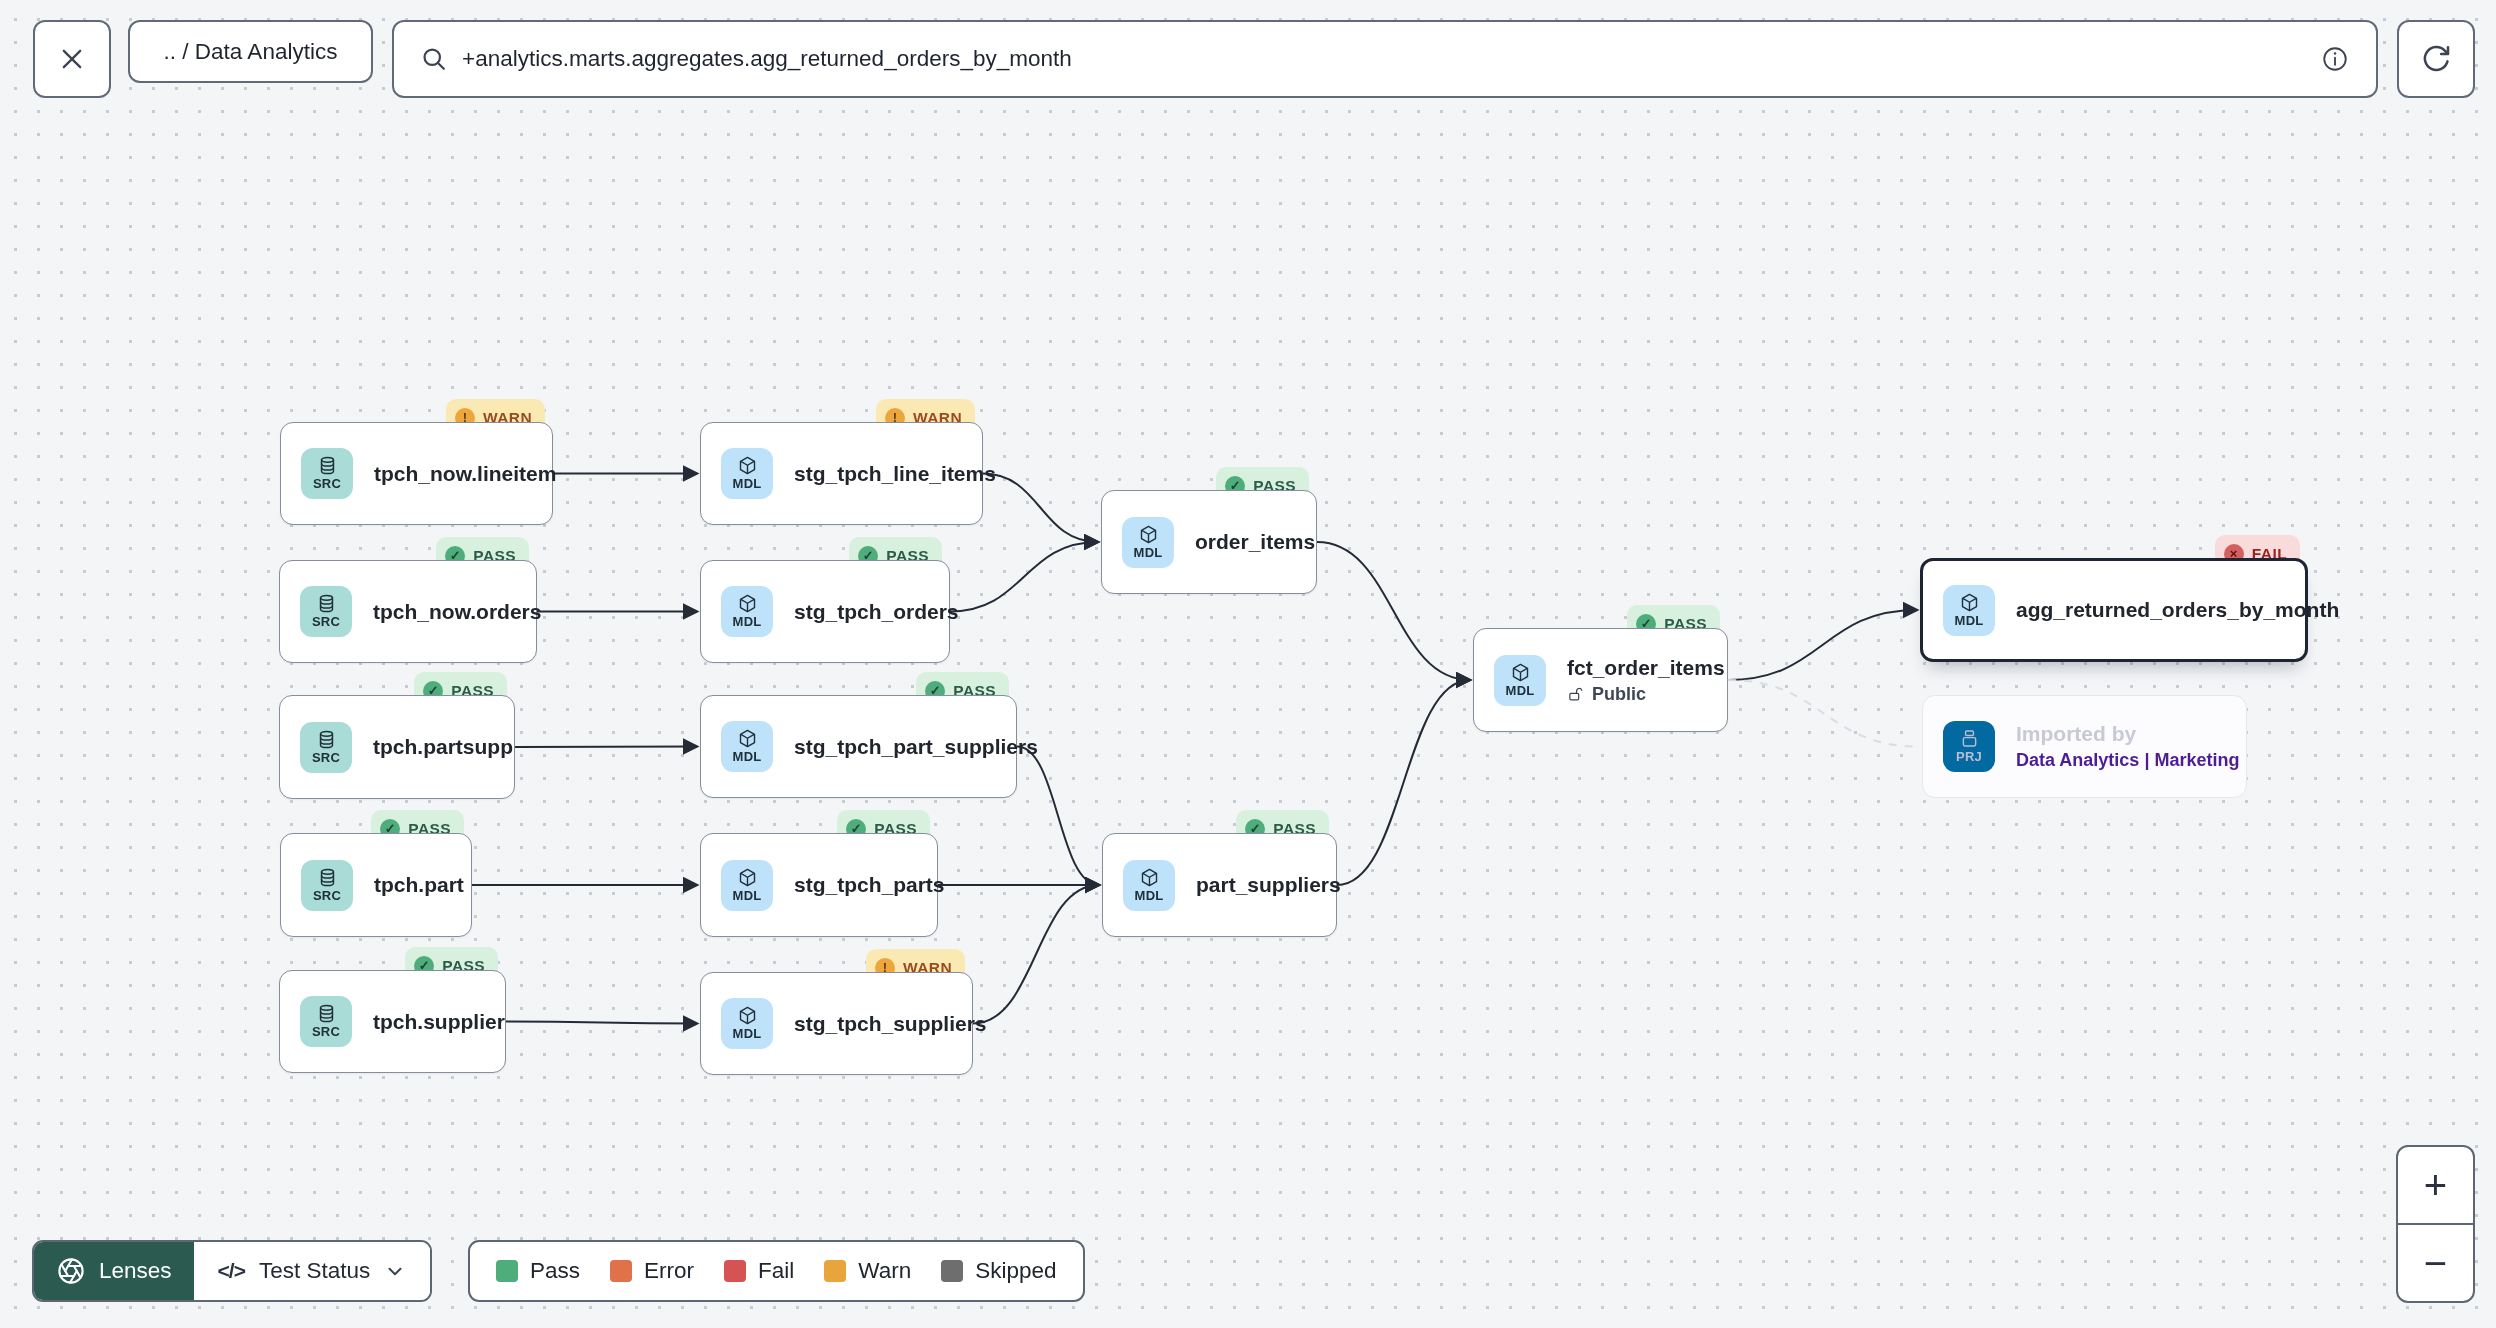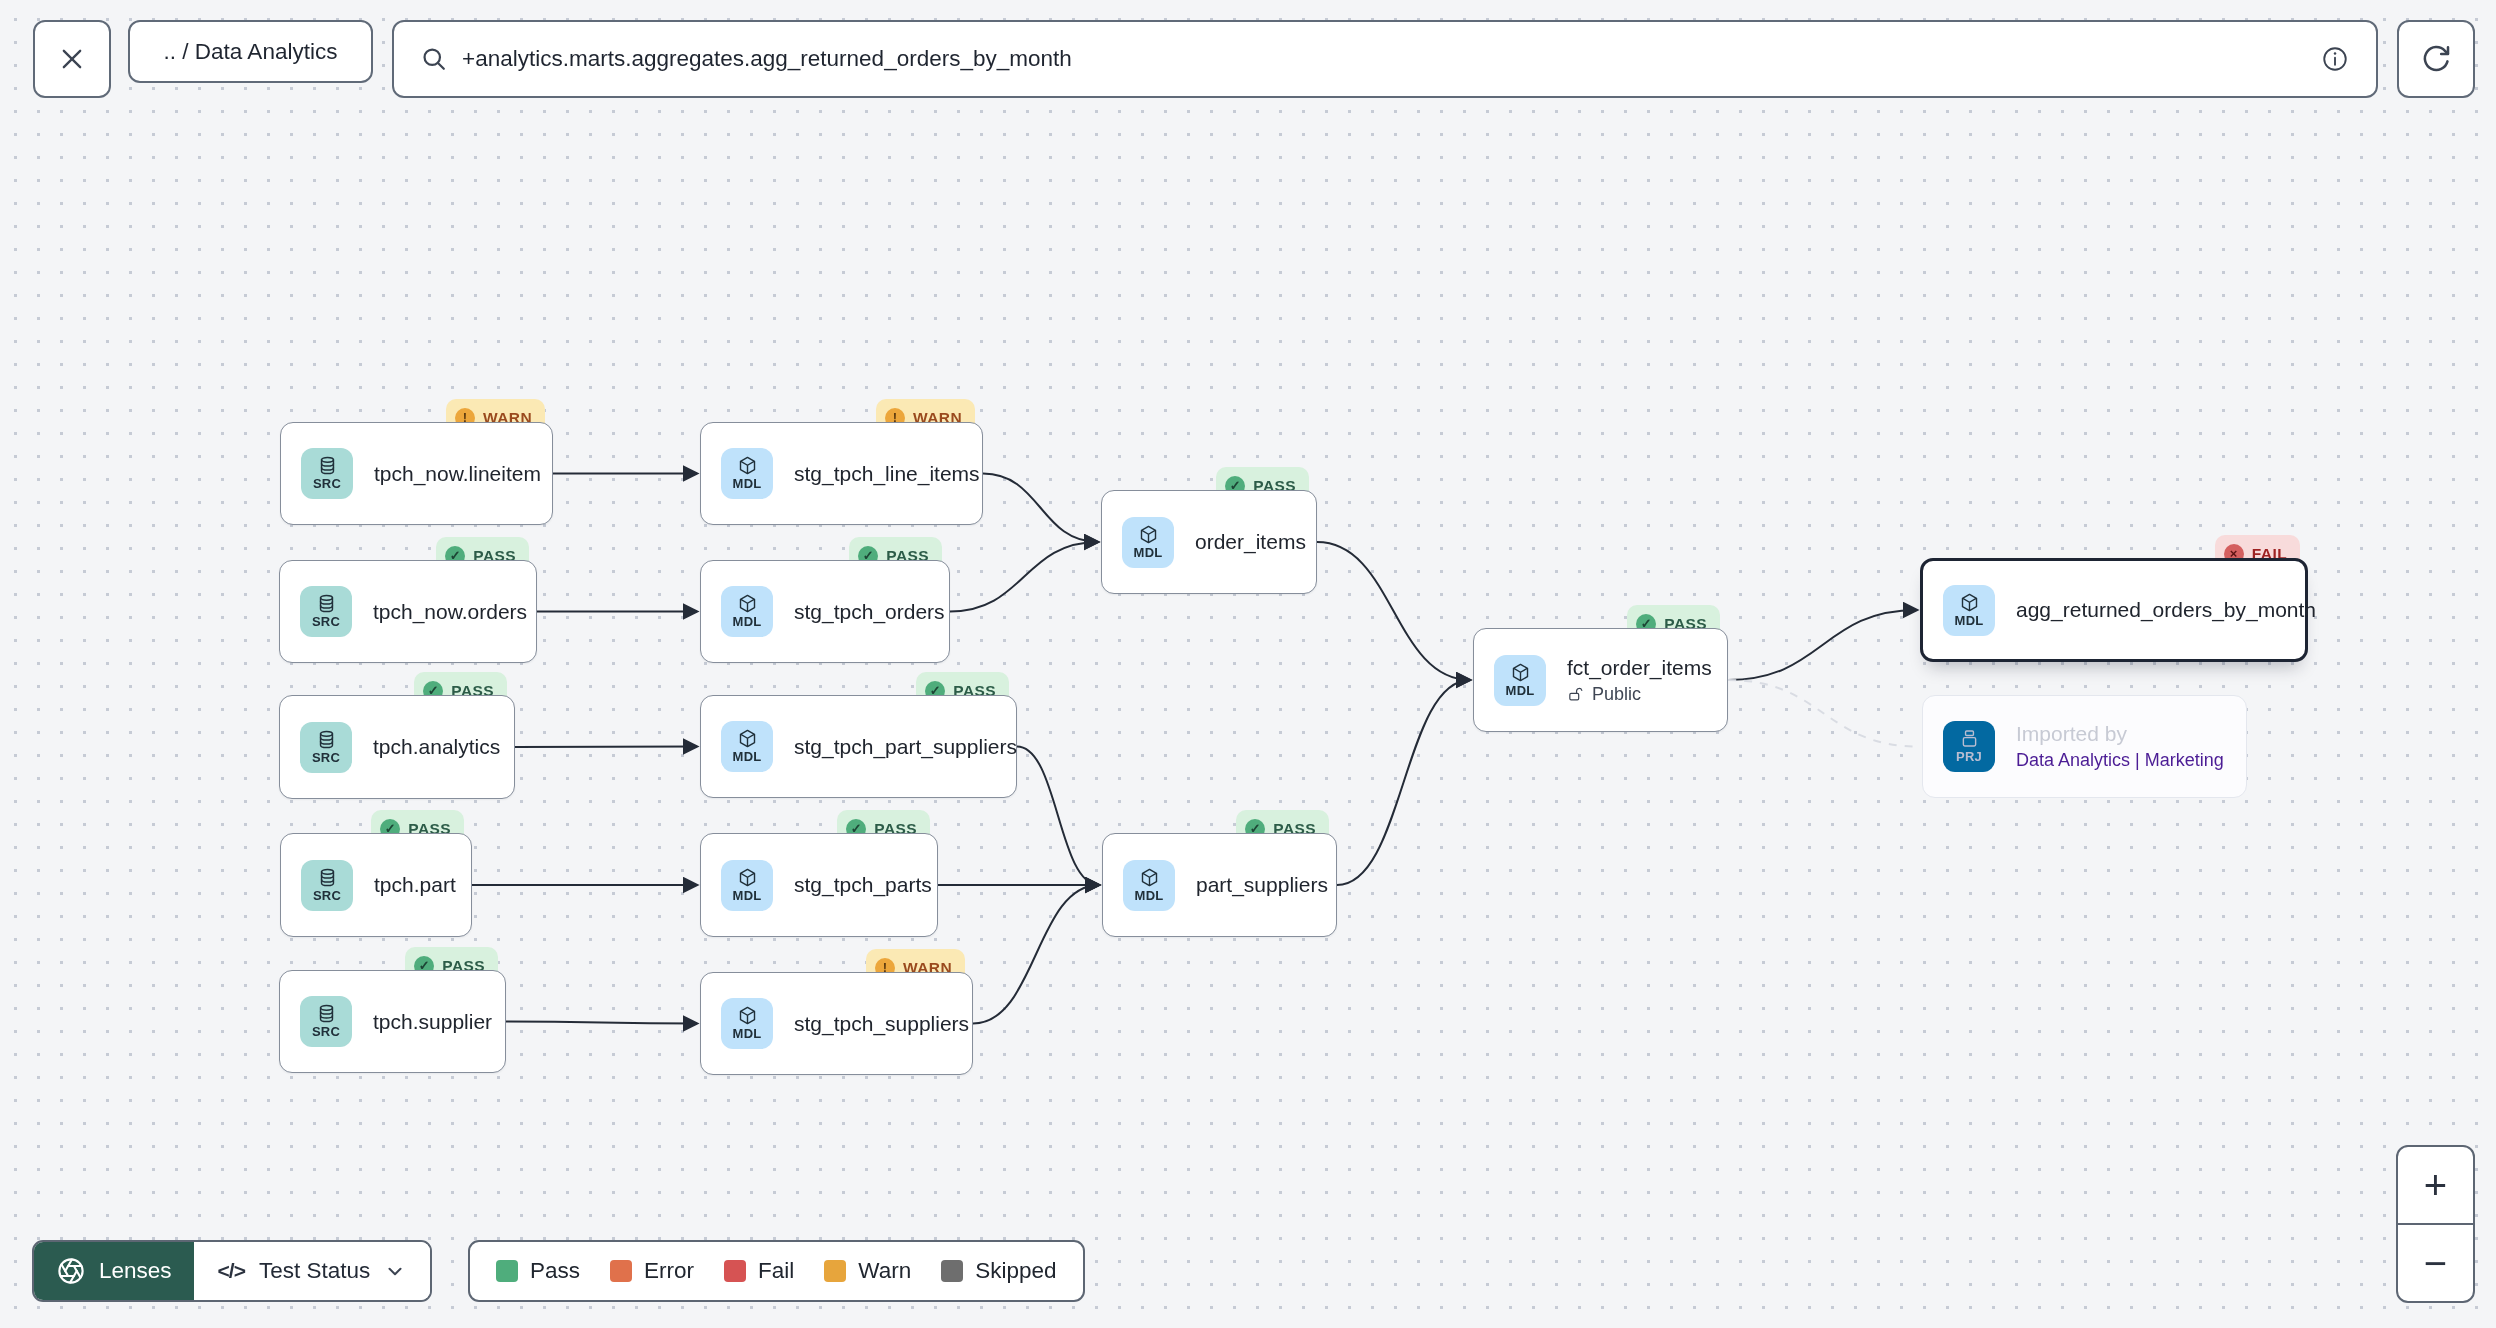--- a/index.html
+++ b/index.html
@@ -25,21 +25,21 @@
     position:relative;z-index:2;height:100%;background:#fff;
     border:1.7px solid #868e9b;border-radius:13px;
     display:flex;align-items:center;gap:21px;padding:0 24px 0 20px;box-sizing:border-box;
     box-shadow:0 1px 2px rgba(25,30,45,.06);
   }
   .node.selected .nbody{border:3px solid #1d2433;box-shadow:0 12px 18px -8px rgba(20,26,42,.28);}
   .node.ghost .nbody{border-color:#e4e7ee;box-shadow:none;background:#fcfcfe;}
   .chip{width:52px;height:51px;border-radius:12px;display:flex;flex-direction:column;align-items:center;justify-content:center;flex:none;}
   .chip svg{width:21px;height:21px;}
   .chip-label{font-size:13px;font-weight:700;letter-spacing:.2px;line-height:1.1;margin-top:1px;}
-  .labels{display:flex;flex-direction:column;}
+  .labels{display:flex;flex-direction:column;font-weight:bold;}
   .nlabel{font-size:21px;color:#20252e;white-space:nowrap;}
   .nsub{font-size:18px;color:#3f4654;display:flex;align-items:center;gap:8px;margin-top:4px;white-space:nowrap;}
   .nsub svg{width:17px;height:17px;flex:none;}
   .node.ghost .nlabel{color:#c7cad4;}
   .node.ghost .nsub{color:#4c1d95;}
   
   .hbtn{
     position:absolute;z-index:5;background:#fff;border:2px solid #606a78;border-radius:12px;
     display:flex;align-items:center;justify-content:center;color:#353d4b;cursor:pointer;box-sizing:border-box;
   }
@@ -155,21 +155,21 @@
           <span class="chip" style="background:#a9dbd7;color:#20303a">
             <svg viewBox="0 0 24 24" fill="none" stroke="currentColor" stroke-width="1.7" stroke-linecap="round">
               <ellipse cx="12" cy="5.5" rx="6.8" ry="2.7"></ellipse>
               <path d="M5.2 5.5v13c0 1.5 3 2.7 6.8 2.7s6.8-1.2 6.8-2.7v-13"></path>
               <path d="M5.2 10c0 1.5 3 2.7 6.8 2.7s6.8-1.2 6.8-2.7"></path>
               <path d="M5.2 14.5c0 1.5 3 2.7 6.8 2.7s6.8-1.2 6.8-2.7"></path>
             </svg>
             <span class="chip-label">SRC</span>
           </span>
           <span class="labels">
-            <span class="nlabel">tpch.analytics</span>
+            <span class="nlabel">tpch.partsupp</span>
           </span>
         </div>
       </div>
       <div class="node" style="left: 280px; top: 833px; width: 192px; height: 104px;">
         <div class="badge" style="background:#d8f1de;color:#2c5c48">
           <span class="bdot" style="background:#4fad7c;color:#1c4434">✓</span>
           <span>PASS</span>
         </div>
         <div class="nbody">
           <span class="chip" style="background:#a9dbd7;color:#20303a">

